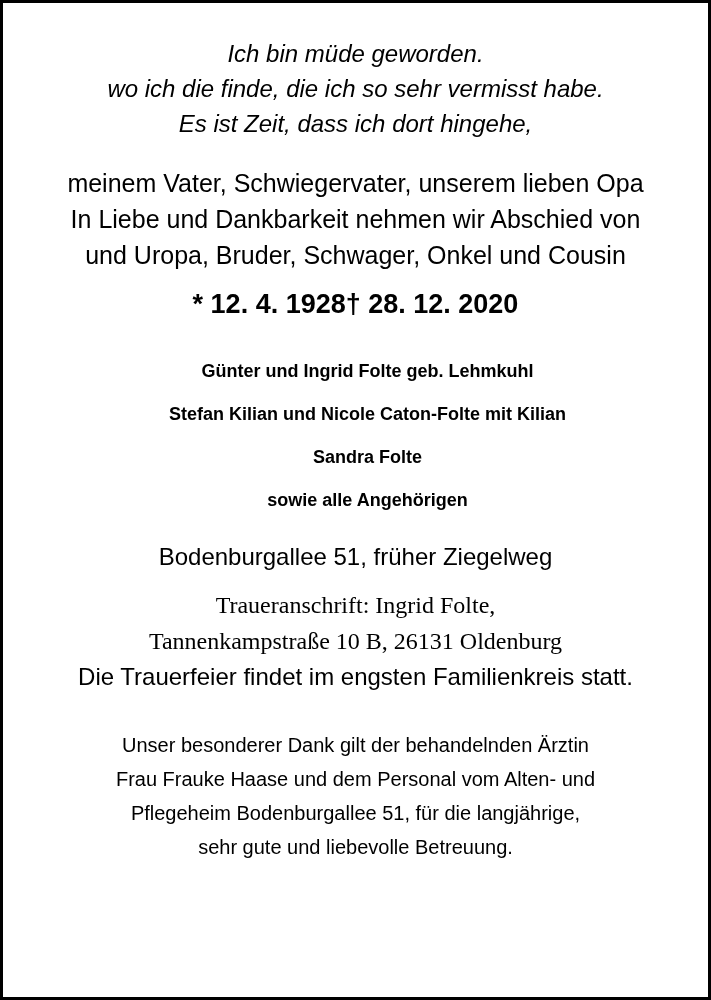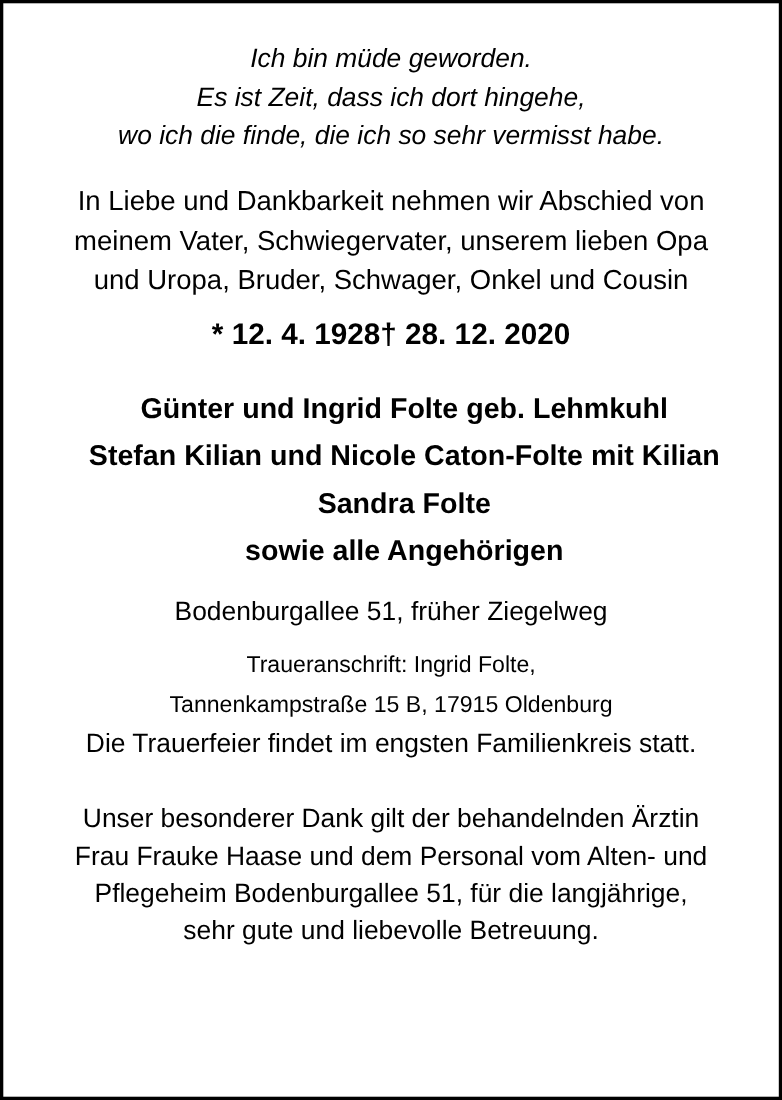--- a/index.html
+++ b/index.html
@@ -41,81 +41,82 @@
   }
   .dates {
     display: flex;
     justify-content: center;
     font-size: 27px;
     font-weight: bold;
     margin-top: 16px;
     line-height: 31px;
   }
   .mourners {
-    font-size: 26px;
+    font-size: 18px;
     line-height: 43px;
     font-weight: bold;
     margin-top: 30px;
     margin-left: 24px;
   }
   .address {
     font-size: 24px;
     line-height: 35px;
     margin-top: 17px;
   }
   .condolence {
-    font-size: 21px;
+    font-size: 24px;
     line-height: 36px;
     margin-top: 13px;
+    font-family: Liberation Serif, serif;
   }
   .funeral {
     font-size: 24px;
     line-height: 35px;
   }
   .thanks {
-    font-size: 24px;
+    font-size: 20px;
     line-height: 34px;
     margin-top: 34px;
   }
 </style>
 </head>
 <body>
 
 <div class="notice">
 
   <div class="epigraph">
     <div>Ich bin müde geworden.</div>
+    <div>wo ich die finde, die ich so sehr vermisst habe.</div>
     <div>Es ist Zeit, dass ich dort hingehe,</div>
-    <div>wo ich die finde, die ich so sehr vermisst habe.</div>
   </div>
 
   <div class="intro">
+    <div>meinem Vater, Schwiegervater, unserem lieben Opa</div>
     <div>In Liebe und Dankbarkeit nehmen wir Abschied von</div>
-    <div>meinem Vater, Schwiegervater, unserem lieben Opa</div>
     <div>und Uropa, Bruder, Schwager, Onkel und Cousin</div>
   </div>
 
 
   <div class="dates">
     <span>* 12. 4. 1928</span>
     <span>† 28. 12. 2020</span>
   </div>
 
   <div class="mourners">
     <div>Günter und Ingrid Folte geb. Lehmkuhl</div>
     <div>Stefan Kilian und Nicole Caton-Folte mit Kilian</div>
     <div>Sandra Folte</div>
     <div>sowie alle Angehörigen</div>
   </div>
 
   <div class="address">Bodenburgallee 51, früher Ziegelweg</div>
 
   <div class="condolence">
     <div>Traueranschrift: Ingrid Folte,</div>
-    <div>Tannenkampstraße 15 B, 17915 Oldenburg</div>
+    <div>Tannenkampstraße 10 B, 26131 Oldenburg</div>
   </div>
 
   <div class="funeral">Die Trauerfeier findet im engsten Familienkreis statt.</div>
 
   <div class="thanks">
     <div>Unser besonderer Dank gilt der behandelnden Ärztin</div>
     <div>Frau Frauke Haase und dem Personal vom Alten- und</div>
     <div>Pflegeheim Bodenburgallee 51, für die langjährige,</div>
     <div>sehr gute und liebevolle Betreuung.</div>
   </div>

